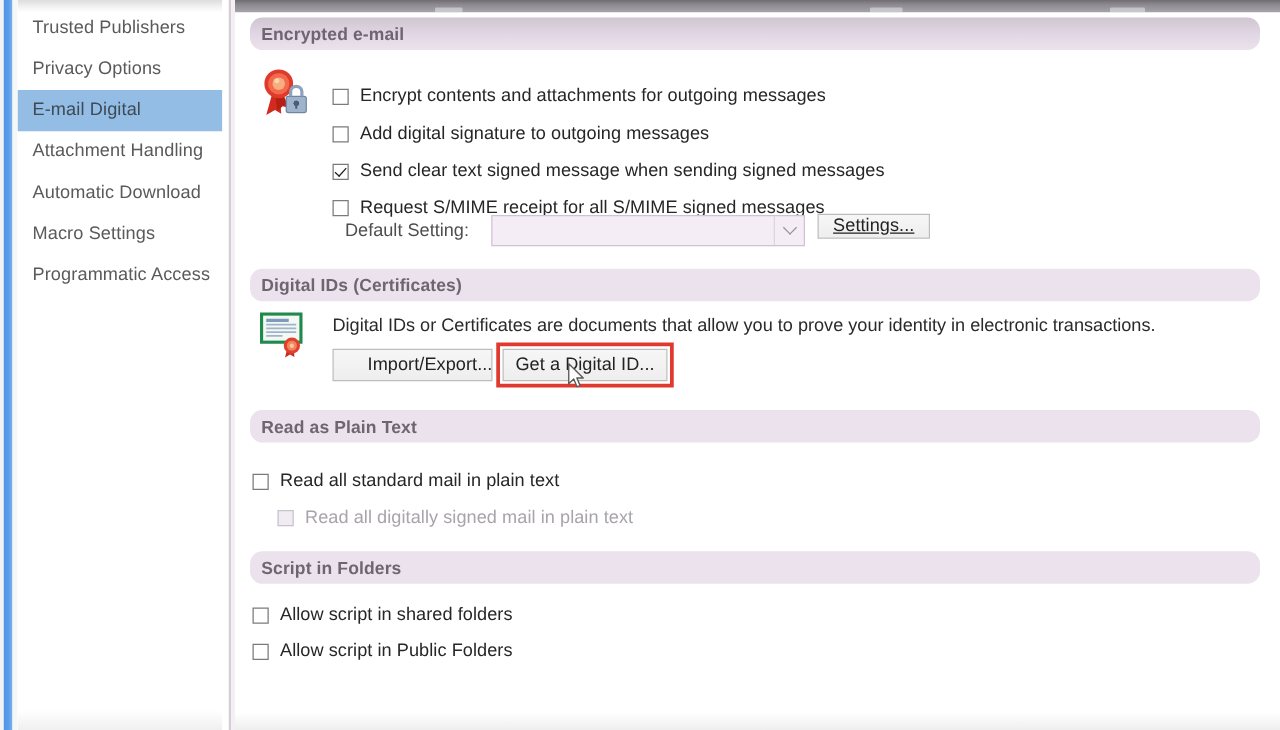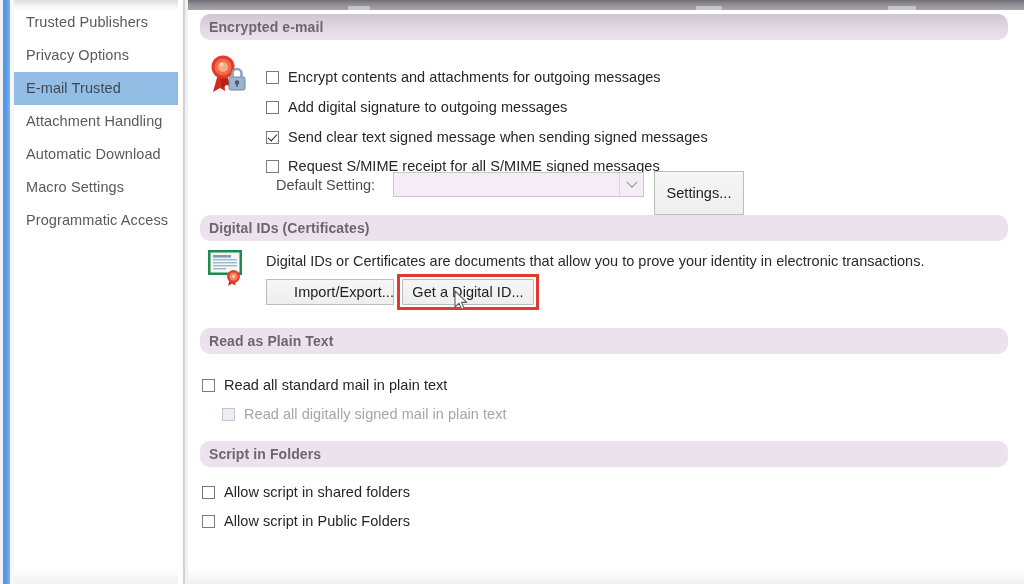--- a/index.html
+++ b/index.html
@@ -251,21 +251,21 @@
     color: #222222;
     display: flex;
     align-items: center;
     justify-content: center;
     white-space: nowrap;
     letter-spacing: 0.05px;
   }
 
   #settings-button {
     left: 466px; top: 161px;
-    width: 90px; height: 44px;
+    width: 90px; height: 20px; text-decoration: underline;
   }
   #import-export-button {
     left: 78px; top: 269px;
     width: 128px; height: 26px; padding-left: 28px;
   }
   #get-digital-id-button {
     left: 214px; top: 269px;
     width: 132px; height: 26px;
   }
 
@@ -315,21 +315,21 @@
   <div class="sidebar">
     <div class="sidebar-top-fade"></div>
     <div class="nav-list">
       <div class="nav-item">
         <span>Trusted Publishers</span>
       </div>
       <div class="nav-item">
         <span>Privacy Options</span>
       </div>
       <div class="nav-item selected">
-        <span>E-mail Trusted</span>
+        <span>E-mail Digital</span>
       </div>
       <div class="nav-item">
         <span>Attachment Handling</span>
       </div>
       <div class="nav-item">
         <span>Automatic Download</span>
       </div>
       <div class="nav-item">
         <span>Macro Settings</span>
       </div>

